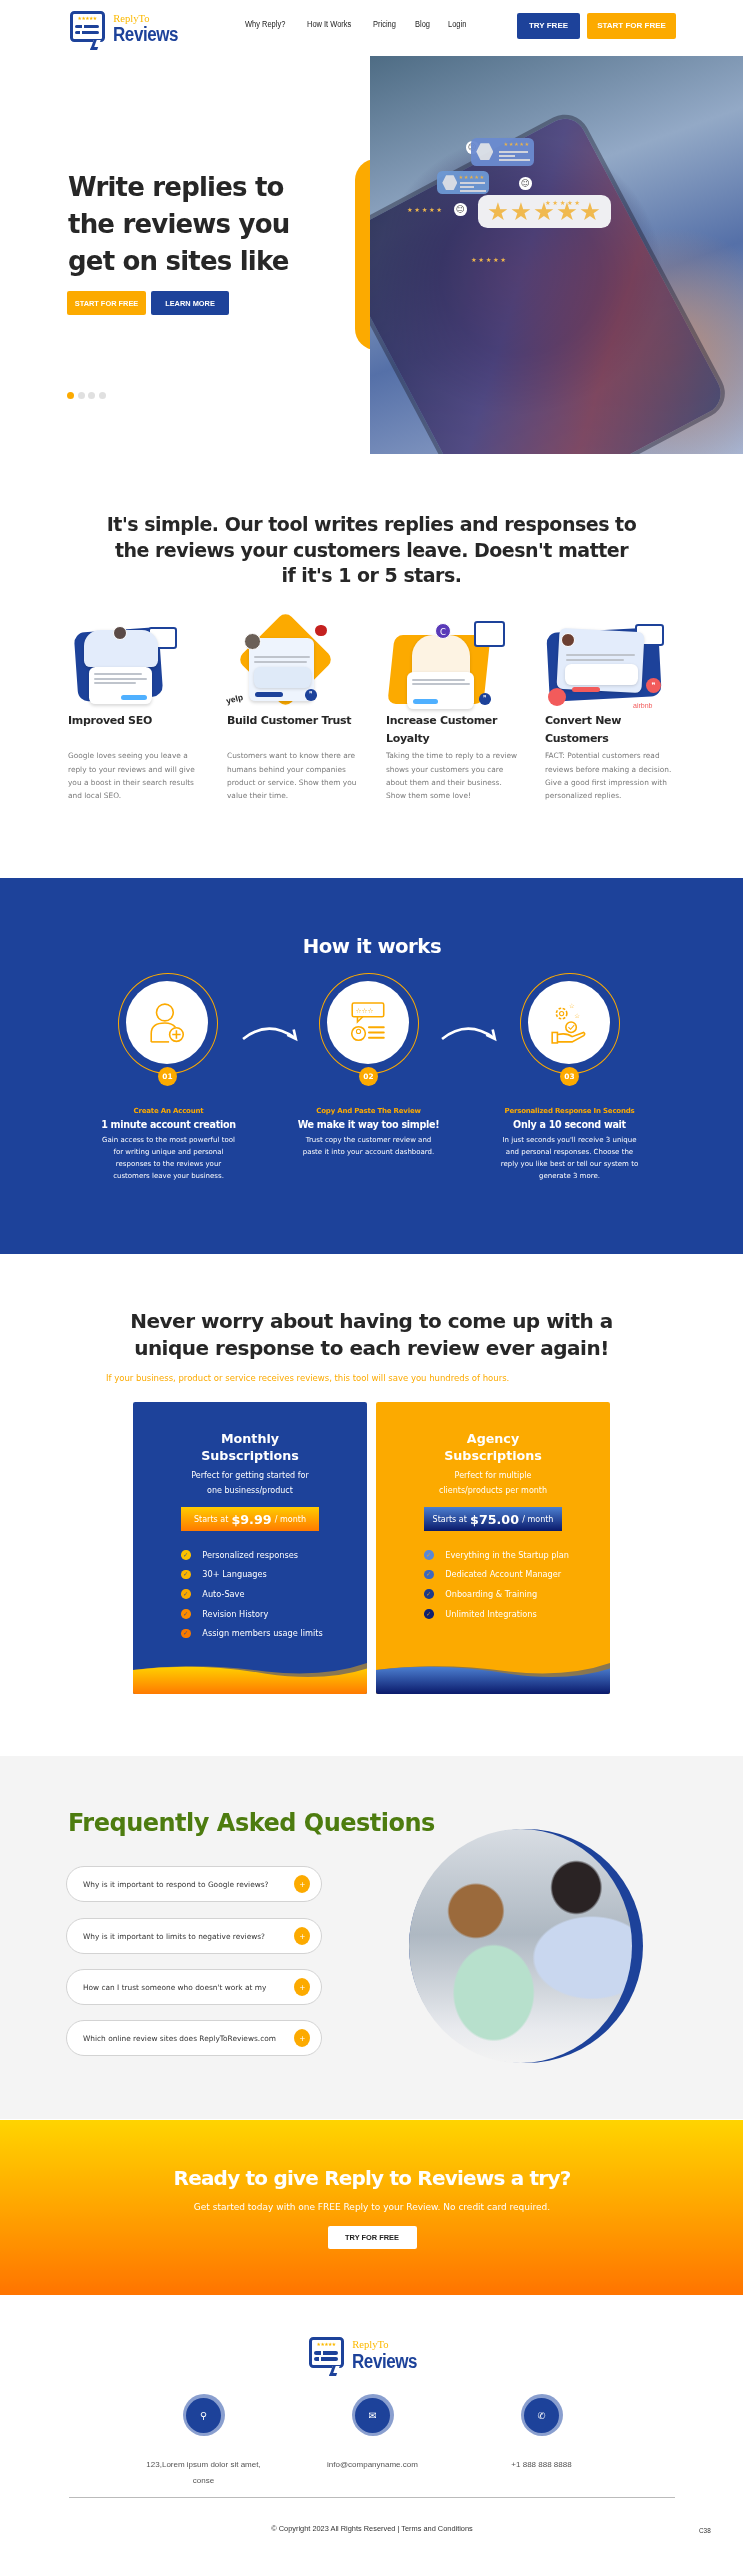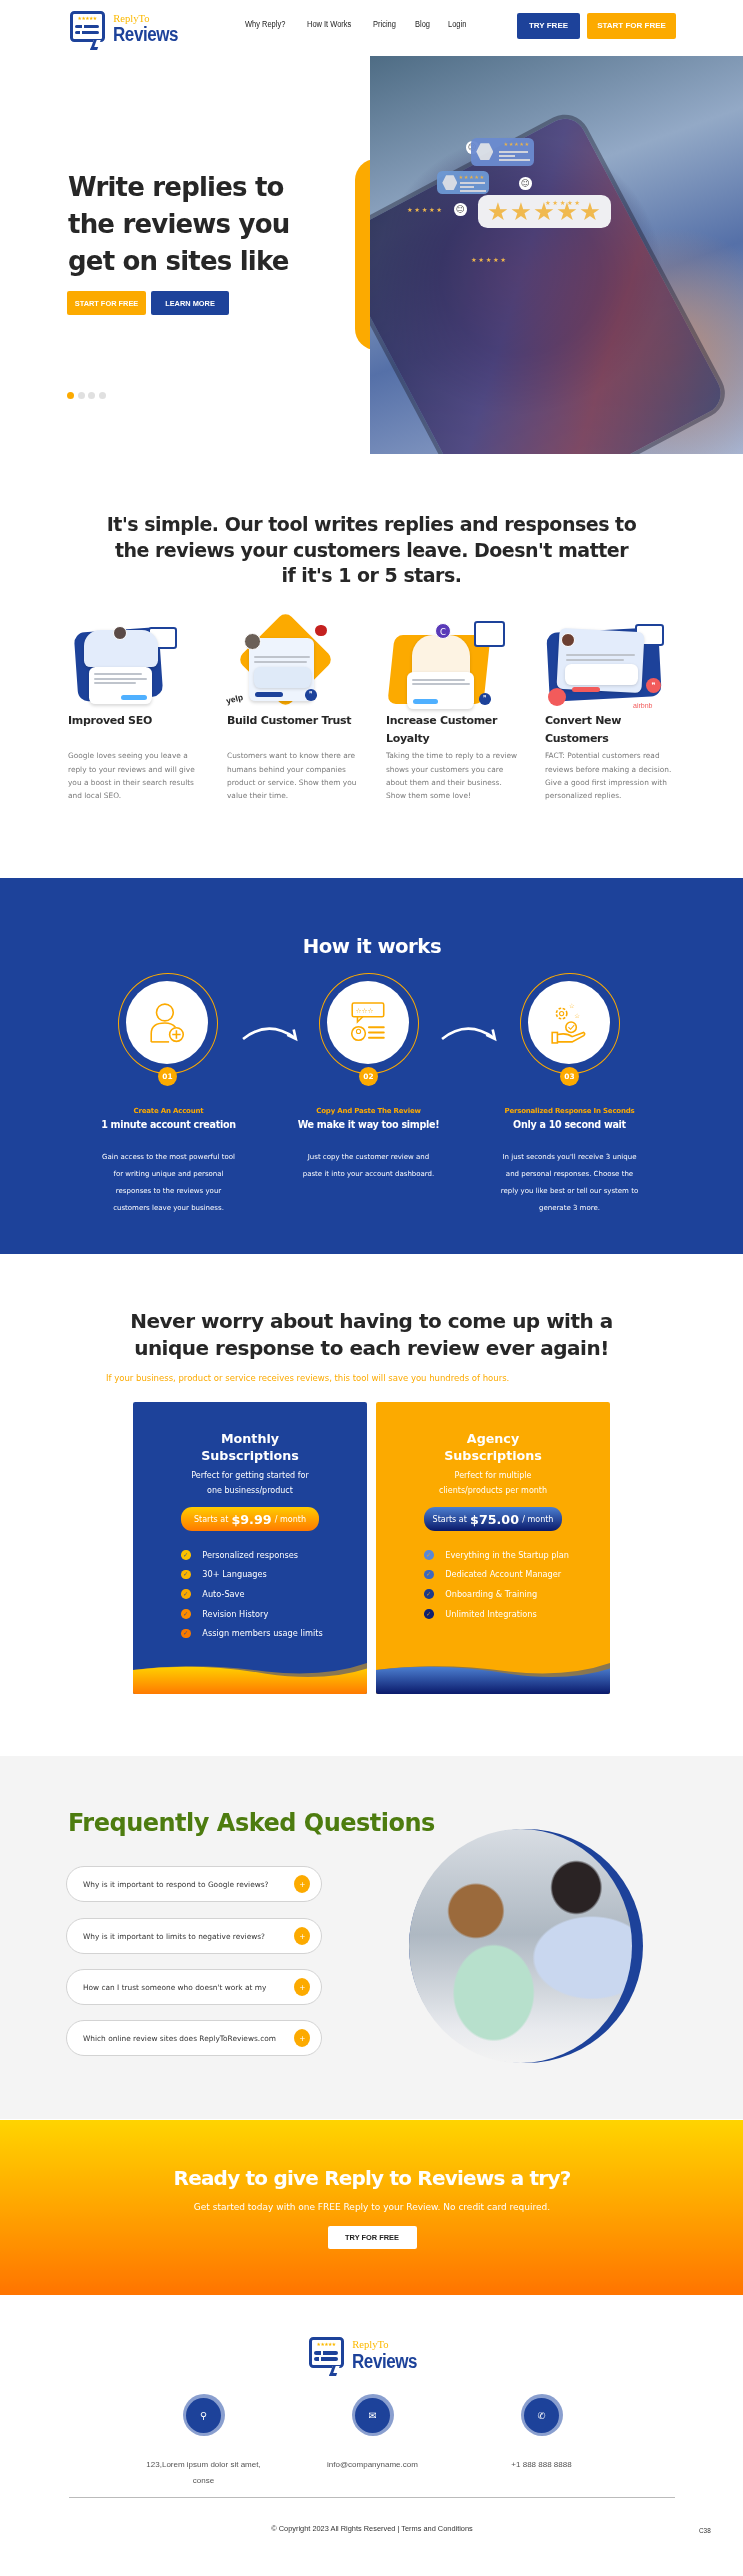--- a/index.html
+++ b/index.html
@@ -55,33 +55,33 @@
   .illus .ln { position: absolute; height: 1.6px; background: #bfc4cc; border-radius: 1.1px; }
 
   
   .how { position: absolute; top: 878px; left: 0; width: 744px; height: 376px; background: #1d429a; }
   .how h2 { position: absolute; top: 57px; left: 0; width: 744px; text-align: center; color: #fff; font-size: 19.7px; font-weight: bold; letter-spacing: -0.5px; }
   .step { position: absolute; top: 972px; width: 181px; text-align: center; }
   .ring { position: absolute; width: 100px; height: 101px; border: 1.6px solid #fcaa00; border-radius: 50%; }
   .ring .inner { position: absolute; left: 7.4px; top: 7.4px; width: 82px; height: 83px; background: #fff; border-radius: 50%; display: flex; align-items: center; justify-content: center; }
   .num { position: absolute; width: 19px; height: 19px; border-radius: 50%; background: #fcaa00; color: #fff; font-weight: bold; font-size: 7.4px; display: flex; align-items: center; justify-content: center; }
   .step-kicker { color: #fcaa00; font-weight: bold; font-size: 7px; margin-bottom: 4.2px; letter-spacing: -0.2px; }
-  .step-title { color: #fff; font-weight: bold; font-size: 9.6px; margin-bottom: 19px; letter-spacing: -0.3px; }
-  .step-desc { color: #fff; font-size: 7px; line-height: 17px; padding: 0 21px; }
+  .step-title { color: #fff; font-weight: bold; font-size: 9.6px; margin-bottom: 4px; letter-spacing: -0.3px; }
+  .step-desc { color: #fff; font-size: 7px; line-height: 12px; padding: 0 21px; }
   .arrow { position: absolute; }
 
   
   .p-title { position: absolute; left: 106px; top: 1308px; width: 531px; text-align: center; font-weight: bold; font-size: 20px; line-height: 26.6px; color: #272727; letter-spacing: -0.5px; }
   .p-sub { position: absolute; left: 106px; top: 1373px; width: 531px; text-align: left; color: #fcaa00; font-size: 8.5px; }
   .plan { position: absolute; top: 1402px; width: 234px; height: 292px; border-radius: 2.1px; overflow: hidden; color: #fff; text-align: center; }
   .plan.blue { left: 133px; background: #1d429a; }
   .plan.orange { left: 376px; background: #fcaa00; }
   .plan h3 { margin-top: 28px; font-size: 12.7px; line-height: 17px; font-weight: bold; padding: 0 64px; }
   .plan .desc { margin-top: 5.3px; font-size: 8px; line-height: 14.3px; padding: 0 53px; }
-  .price { margin: 9.6px auto 0; width: 138px; height: 23.4px; border-radius: 11px; display: flex; align-items: center; justify-content: center; font-size: 8px; gap: 3.2px; }
+  .price { margin: 9.6px auto 0; width: 138px; height: 23.4px; border-radius: 0; display: flex; align-items: center; justify-content: center; font-size: 8px; gap: 3.2px; }
   .price b { font-size: 12.7px; }
   .plan.blue .price { background: linear-gradient(180deg,#ffcc00,#ff7a00); }
   .plan.orange .price { background: linear-gradient(180deg,#4c7fd0,#0a1a6b); }
   .features-list { list-style: none; text-align: left; margin: 14px 8px 0 48px; }
   .features-list li { display: flex; align-items: center; font-size: 8.2px; height: 19.7px; }
   .check { width: 9.6px; height: 9.6px; border-radius: 50%; margin-right: 11.7px; display: inline-flex; align-items: center; justify-content: center; font-size: 5.8px; color: #1d429a; font-weight: bold; }
   .wave { position: absolute; left: 0; bottom: 0; width: 234px; height: 32px; }
 
   
   .faq { position: absolute; top: 1756px; left: 0; width: 744px; height: 363px; background: #f4f4f4; }
@@ -309,21 +309,21 @@
 </svg>
 
 <div class="step" style="left:78px;top:1107px;">
   <div class="step-kicker">Create An Account</div>
   <div class="step-title">1 minute account creation</div>
   <div class="step-desc">Gain access to the most powerful tool for writing unique and personal responses to the reviews your customers leave your business.</div>
 </div>
 <div class="step" style="left:278px;top:1107px;">
   <div class="step-kicker">Copy And Paste The Review</div>
   <div class="step-title">We make it way too simple!</div>
-  <div class="step-desc">Just copy the customer review and paste it into your account dashboard.</div>
+  <div class="step-desc">Trust copy the customer review and paste it into your account dashboard.</div>
 </div>
 <div class="step" style="left:479px;top:1107px;">
   <div class="step-kicker">Personalized Response In Seconds</div>
   <div class="step-title">Only a 10 second wait</div>
   <div class="step-desc">In just seconds you'll receive 3 unique and personal responses. Choose the reply you like best or tell our system to generate 3 more.</div>
 </div>
 
 <h2 class="p-title">Never worry about having to come up with a unique response to each review ever again!</h2>
 <p class="p-sub">If your business, product or service receives reviews, this tool will save you hundreds of hours.</p>
 

